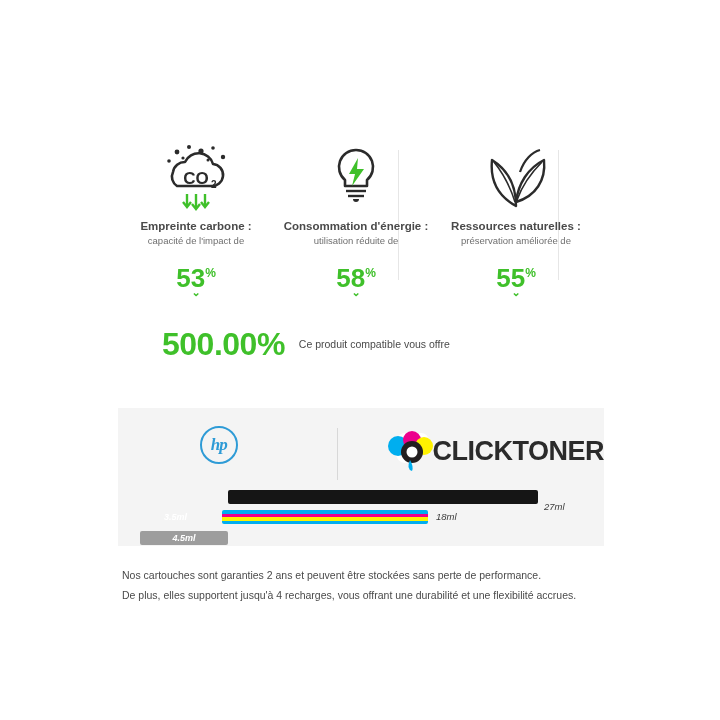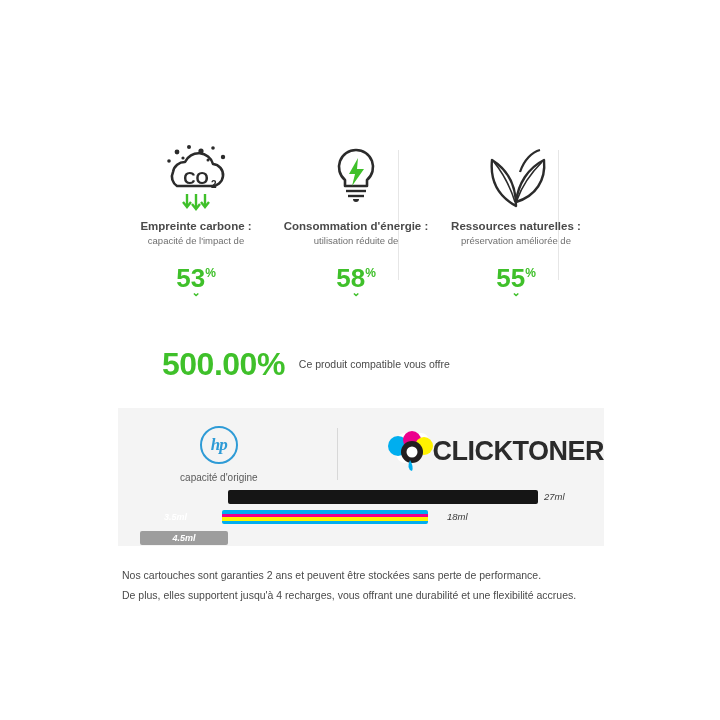--- a/index.html
+++ b/index.html
@@ -81,21 +81,21 @@
     width: 1px;
     height: 130px;
     background: #e6e6e6;
   }
   .eco-div.d1 { left: 282px; }
   .eco-div.d2 { left: 442px; }
 
   
   .offer {
     position: absolute;
-    top: 346px;
+    top: 326px;
     left: 162px;
     display: flex;
     align-items: center;
   }
   .offer-pct {
     color: #3fc02a;
     font-size: 32px;
     font-weight: bold;
     letter-spacing: -0.5px;
     white-space: nowrap;
@@ -323,21 +323,20 @@
     </div>
   </div>
 
   <div class="panel">
 
     <div class="brands">
       <div class="brand-hp">
         <div class="hp-logo">
           <span>hp</span>
         </div>
-        <div class="hp-cap">capacité d'origine</div>
       </div>
       <div class="brand-div"></div>
       <div class="brand-ct">
         <span>
           <svg width="62" height="46" viewBox="0 0 62 46">
             <path d="M14 16 a9 9 0 0 1 9-9 h16 a8 8 0 0 1 0 16 h-8 a7 7 0 0 0 0 14 h-8 a9 9 0 0 1 -9 -9 Z" fill="#ffffff"></path>
             <circle cx="16" cy="20" r="10" fill="#00aeef"></circle>
             <circle cx="30" cy="14" r="9" fill="#ec008c"></circle>
             <circle cx="42" cy="20" r="9" fill="#fff200"></circle>
             <circle cx="30" cy="26" r="11" fill="#231f20"></circle>
@@ -349,38 +348,38 @@
       </div>
     </div>
 
     <div class="bars">
 
       <div class="bar-row">
         <div class="bar-left" style="width:88px; background:#9d9d9d;">
           <span class="bar-label-in">4.5ml</span>
         </div>
         <div class="bar-right" style="left:88px; width:310px; background:#151515;"></div>
-        <span class="bar-label-out" style="left:404px;">27ml</span>
+        <span class="bar-label-out" style="left:404px;margin-top:10px;">27ml</span>
       </div>
 
       <div class="bar-row">
         <div class="bar-left cmyk" style="width:82px; opacity:0.45; justify-content:center;">
           <div class="seg" style="background:#00aeef;"></div>
           <div class="seg" style="background:#ec008c;"></div>
           <div class="seg" style="background:#fff200;"></div>
           <div class="seg" style="background:#00aeef;"></div>
         </div>
         <span class="bar-label-in" style="position:absolute;left:24px;top:2px;color:#ffffff;">3.5ml</span>
         <div class="bar-right cmyk" style="left:82px; width:206px;">
           <div class="seg" style="background:#00aeef;"></div>
           <div class="seg" style="background:#ec008c;"></div>
           <div class="seg" style="background:#fff200;"></div>
           <div class="seg" style="background:#00aeef;"></div>
         </div>
-        <span class="bar-label-out" style="left:307px;">18ml</span>
+        <span class="bar-label-out" style="left:296px;">18ml</span>
       </div>
     </div>
   </div>
 
   <div class="footer">
     <div>Nos cartouches sont garanties 2 ans et peuvent être stockées sans perte de performance.</div>
     <div>De plus, elles supportent jusqu'à 4 recharges, vous offrant une durabilité et une flexibilité accrues.</div>
   </div>
 
 </div>

